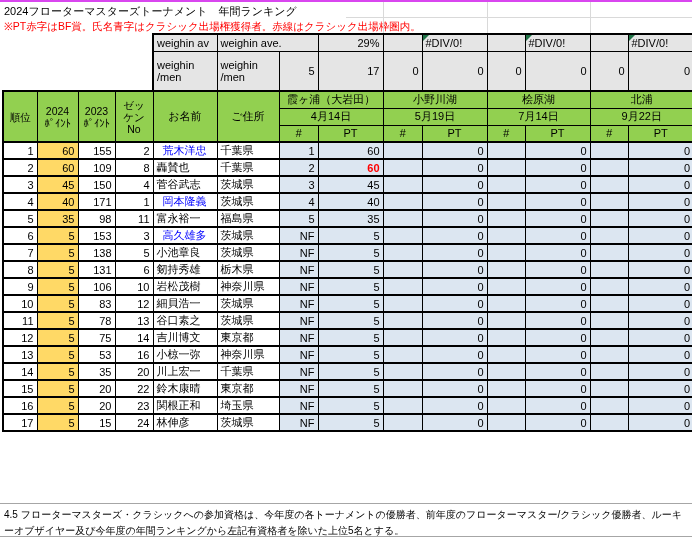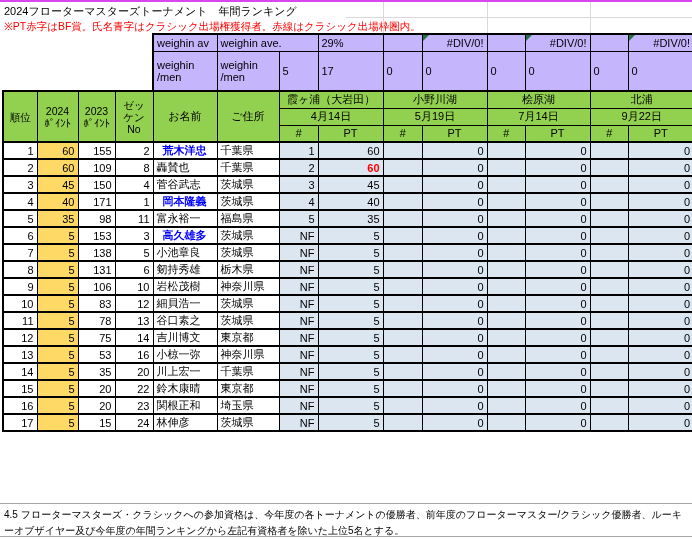--- a/index.html
+++ b/index.html
@@ -8,40 +8,40 @@
   .txt{position:absolute;white-space:nowrap;}
   #title{left:4px;top:2px;font-size:11px;color:#000;}
   #note{left:4px;top:17px;font-size:10.5px;color:#ff0000;}
   
   .gl{position:absolute;background:#d9d9d9;}
   
   table{border-collapse:collapse;table-layout:fixed;position:absolute;}
   td{padding:0 3px;font-size:11px;overflow:hidden;white-space:nowrap;box-sizing:border-box;}
   
   #weighin{left:152px;top:31px;width:541px;}
-  #weighin td{background:#c4b5fd;border:1px solid #000;color:#000;}
+  #weighin td{background:#e5e5e5;border:1px solid #000;color:#000;}
   #weighin{border:2px solid #000;}
   #weighin .lab{text-align:left;font-size:11px;}
-  #weighin .num{text-align:left;}
+  #weighin .num{text-align:right;}
   #weighin .two{white-space:pre-line;line-height:12px;padding-top:2px;padding-bottom:2px;}
-  #weighin .err{text-align:right;position:relative;}
+  #weighin .err{text-align:left;position:relative;}
   .tri{position:absolute;left:0;top:0;width:0;height:0;border-top:6px solid #1f7246;border-right:6px solid transparent;}
   
   #main{left:2px;top:88px;width:691px;border:2px solid #000;}
   #main th, #main td{border-left:1px solid #000;border-right:1px solid #000;font-weight:normal;}
   #main thead td{background:#92D050;text-align:center;border-top:1px solid #000;border-bottom:1px solid #000;font-size:11px;color:#000;}
   #main thead td.side{white-space:pre-line;line-height:12px;font-size:10.5px;}
   #main thead td.numhdr{font-style:italic;}
   #main tbody td{border-top:2px solid #000;border-bottom:2px solid #000;background:#fff;}
   #main tbody tr{height:16.8px;}
   #main .r{text-align:right;}
   #main .l{text-align:left;}
   #main td.p24{background:#FFD966;}
   #main td.res{background:#DCE6F1;}
-  #main td.bluename{color:#0000ff;font-weight:bold;padding-left:9px;}
+  #main td.bluename{color:#0000ff;font-weight:normal;padding-left:9px;}
   #main td.redpt{color:#ff0000;font-weight:bold;}
   
   .foot{position:absolute;left:0;width:692px;box-sizing:border-box;padding:3px 4px 2px 4px;font-size:10px;line-height:15.5px;color:#000;white-space:pre-line;}
   #foot1{top:430px;height:71px;border-top:1px solid #a6a6a6;}
   #foot2{top:501px;height:34px;border-top:1px solid #a6a6a6;border-bottom:1px solid #a6a6a6;}
 </style>
 </head>
 <body>
 
 <div id="screen">

